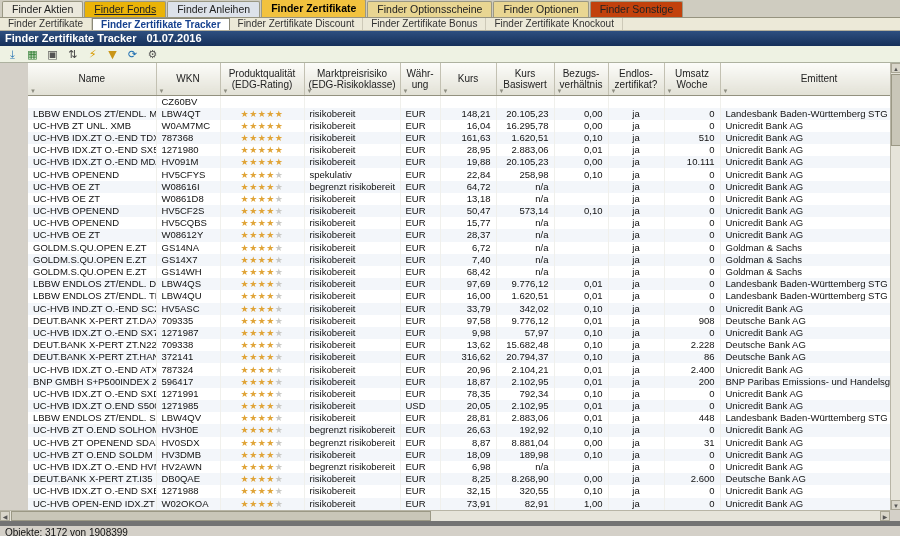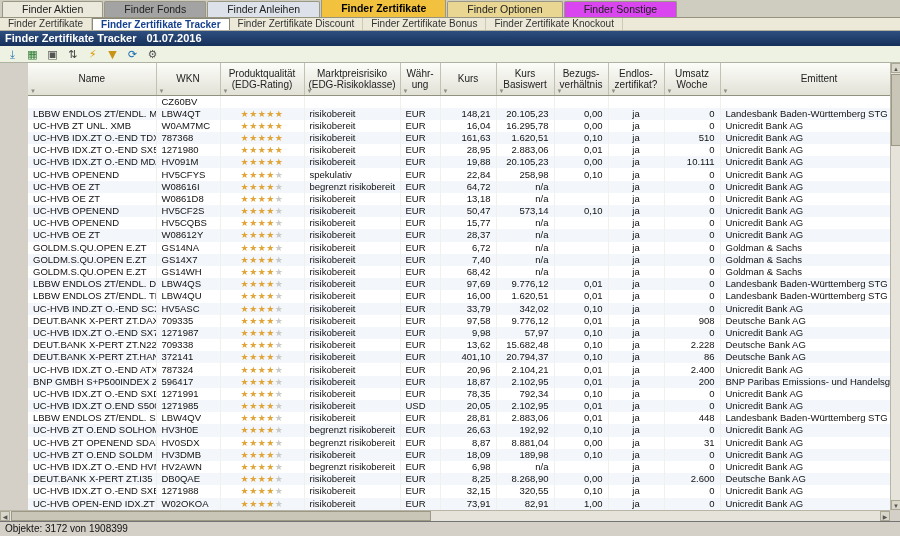--- a/index.html
+++ b/index.html
@@ -8,21 +8,21 @@
     width:900px; height:536px; position:relative; overflow:hidden;
     background:#d4d0c8;
     font-family:"Liberation Sans","DejaVu Sans",sans-serif;
     -webkit-font-smoothing:antialiased;
   }
 
   
   .tabbar1 { position:absolute; top:0; left:0; right:0; height:18px;
     background:#cfccc0; border-bottom:1px solid #96937f;
     display:flex; align-items:flex-end; padding-left:2px; gap:1px; }
-  .tab1 { height:16px; line-height:15px; padding:0 19px; font-size:10.5px;
+  .tab1 { height:16px; line-height:15px; padding:0 9px; font-size:10.5px;
     border:1px solid #9a9884; border-bottom:none; border-radius:2px 2px 0 0;
     color:#222; cursor:default; white-space:nowrap; }
   .tab1.active { font-weight:bold; height:18px; line-height:17px; color:#000; }
 
   
   .tabbar2 { position:absolute; top:18px; left:0; right:0; height:13px;
     background:#ece9d8; border-bottom:1px solid #b4b09e;
     display:flex; align-items:stretch; font-size:10px; }
   .tab2 { padding:0 8px; line-height:12px; color:#333;
     border-right:1px solid #cdc9b8; white-space:nowrap; cursor:default; }
@@ -79,33 +79,34 @@
     background:#c9c6b8; border:1px solid #9b English9885; border:1px solid #9b9885; }
   .sarrow.down { position:absolute; bottom:0; }
   .hscroll .sarrow { position:absolute; top:0; }
   .hscroll .sarrow.left { left:0; }
   .hscroll .sarrow.right { right:0; }
   .hthumb { position:absolute; top:0; left:11px; width:420px; height:10px;
     background:#c9c6b8; border:1px solid #9b9885; }
 
   
   .statusbar { position:absolute; top:521px; left:0; right:0; height:15px;
-    background:#d4d0c8; border-top:1px solid #737373; font-size:10px;
+    background:#d4d0c8; border-top:5px solid #737373; font-size:10px;
     line-height:14px; padding-left:5px; color:#111; }
 </style>
 </head>
 <body>
 
 <div class="tabbar1">
     <div class="tab1" style="background: rgb(235, 232, 220);">Finder Aktien</div>
-    <div class="tab1" style="background: #a3a3a3;">Finder Fonds</div>
+    <div class="tab1" style="background: #eab308; text-decoration: underline;">Finder Fonds</div>
     <div class="tab1" style="background: rgb(221, 226, 234);">Finder Anleihen</div>
     <div class="tab1 active" style="background: rgb(242, 194, 62);">Finder Zertifikate</div>
+    <div class="tab1" style="background: rgb(233, 214, 146);">Finder Optionsscheine</div>
     <div class="tab1" style="background: rgb(233, 214, 146); text-align: center;">Finder Optionen</div>
-    <div class="tab1" style="background: #d946ef;">Finder Sonstige</div>
+    <div class="tab1" style="background: #c2410c;">Finder Sonstige</div>
   </div>
 
 <div class="tabbar2">
     <div class="tab2">Finder Zertifikate</div>
     <div class="tab2 active">Finder Zertifikate Tracker</div>
     <div class="tab2">Finder Zertifikate Discount</div>
     <div class="tab2">Finder Zertifikate Bonus</div>
     <div class="tab2">Finder Zertifikate Knockout</div>
   </div>
 
@@ -435,21 +436,21 @@
           <td class="c-center">ja</td>
           <td class="c-num">2.228</td>
           <td class="c-left">Deutsche Bank AG</td>
         </tr>
         <tr>
           <td class="c-left">DEUT.BANK X-PERT ZT.HANG</td>
           <td class="c-left">372141</td>
           <td class="c-stars"><span class="star on">★</span><span class="star on">★</span><span class="star on">★</span><span class="star on">★</span><span class="star">★</span></td>
           <td class="c-left">risikobereit</td>
           <td class="c-left">EUR</td>
-          <td class="c-num">401,10</td>
+          <td class="c-num">316,62</td>
           <td class="c-num">20.794,37</td>
           <td class="c-num">0,10</td>
           <td class="c-center">ja</td>
           <td class="c-num">86</td>
           <td class="c-left">Deutsche Bank AG</td>
         </tr>
         <tr>
           <td class="c-left">UC-HVB IDX.ZT O.-END ATX</td>
           <td class="c-left">787324</td>
           <td class="c-stars"><span class="star on">★</span><span class="star on">★</span><span class="star on">★</span><span class="star on">★</span><span class="star">★</span></td>

